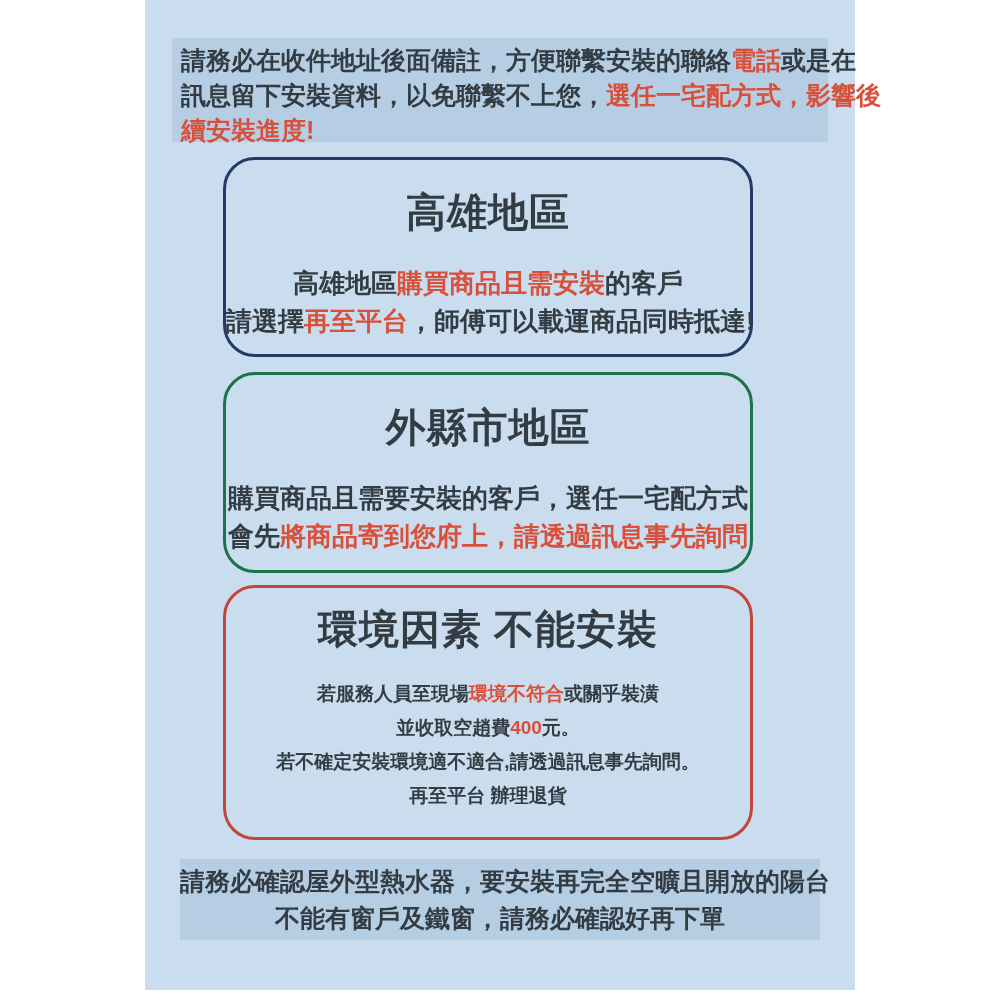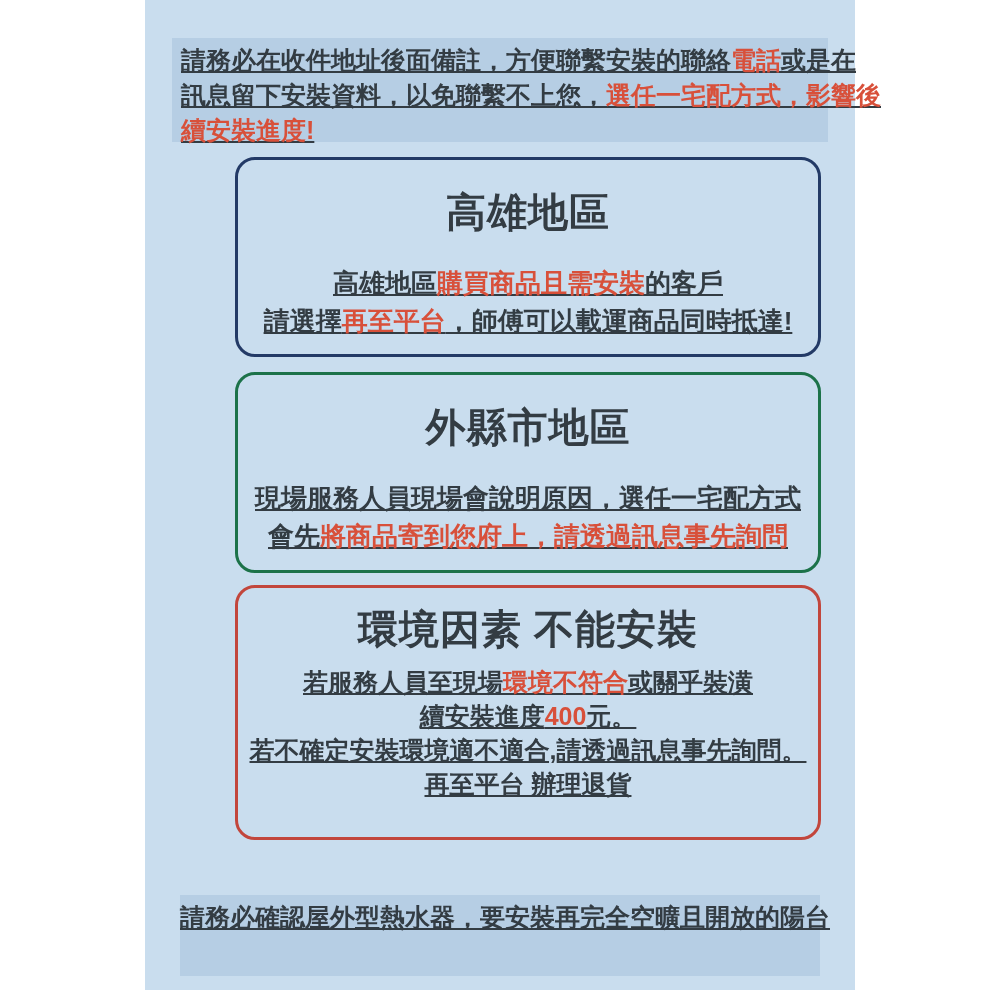--- a/index.html
+++ b/index.html
@@ -43,34 +43,34 @@
     top: 38px;
     width: 656px;
     height: 104px;
     font-size: 25px;
     line-height: 35px;
     padding: 5px 0 0 9px;
     text-align: left;
   }
   .bottom-notice {
     left: 35px;
-    top: 895px;
+    top: 859px;
     width: 640px;
     height: 81px;
     font-size: 25px;
     line-height: 37px;
     padding-top: 4px;
     text-align: center;
   }
   .box {
     position: absolute;
-    left: 90px;
-    width: 586px;
+    left: 78px;
+    width: 530px;
     border: 3px solid var(--text-dark);
-    border-radius: 20px;
+    border-radius: 32px;
     text-align: center;
     color: var(--text-dark);
     background: transparent;
   }
   .box-kaohsiung { top: 157px; height: 200px; border-color: var(--border-navy); }
   .box-counties  { top: 372px; height: 201px; border-color: var(--border-green); }
   .box-env       { top: 585px; height: 255px; border-color: var(--border-red); text-align: center; }
   .box-title {
     margin-top: 25px;
     font-size: 40px;
@@ -78,26 +78,26 @@
     letter-spacing: 1px;
   }
   .box-body {
     margin-top: 24px;
     font-size: 26px;
     font-weight: bold;
     line-height: 38px;
   }
   .box-env .box-title { margin-top: 14px; }
   .box-env .box-body {
-    margin-top: 8px;
-    font-size: 25px;
+    margin-top: 20px;
+    font-size: 19px;
     line-height: 34px;
   }
   .seg-red { color: var(--text-red); }
-  .rich-line { white-space: nowrap; text-decoration: underline; }
+  .rich-line { white-space: nowrap; }
 </style>
 </head>
 <body>
 
 <div class="page">
   <div class="panel">
 
     <div class="notice top-notice">
         <div class="rich-line"><span>請務必在收件地址後面備註，方便聯繫安裝的聯絡</span><span class="seg-red">電話</span><span>或是在</span></div>
         <div class="rich-line"><span>訊息留下安裝資料，以免聯繫不上您，</span><span class="seg-red">選任一宅配方式，影響後</span></div>
@@ -108,33 +108,34 @@
       <div class="box-title">高雄地區</div>
       <div class="box-body">
           <div class="rich-line"><span>高雄地區</span><span class="seg-red">購買商品且需安裝</span><span>的客戶</span></div>
           <div class="rich-line"><span>請選擇</span><span class="seg-red">再至平台</span><span>，師傅可以載運商品同時抵達!</span></div>
         </div>
     </div>
 
     <div class="box box-counties">
       <div class="box-title">外縣市地區</div>
       <div class="box-body">
-          <div class="rich-line"><span>現場服務人員現場會說明原因，選任一宅配方式</span></div>
+          <div class="rich-line"><span>購買商品且需要安裝的客戶，選任一宅配方式</span></div>
           <div class="rich-line"><span>會先</span><span class="seg-red">將商品寄到您府上，請透過訊息事先詢問</span></div>
         </div>
     </div>
 
     <div class="box box-env">
       <div class="box-title">環境因素 不能安裝</div>
       <div class="box-body">
           <div class="rich-line"><span>若服務人員至現場</span><span class="seg-red">環境不符合</span><span>或關乎裝潢</span></div>
-          <div class="rich-line"><span>續安裝進度</span><span class="seg-red">400</span><span>元。</span></div>
+          <div class="rich-line"><span>並收取空趙費</span><span class="seg-red">400</span><span>元。</span></div>
           <div class="rich-line"><span>若不確定安裝環境適不適合,請透過訊息事先詢問。</span></div>
           <div class="rich-line"><span>再至平台 辦理退貨</span></div>
         </div>
     </div>
 
     <div class="notice bottom-notice">
         <div class="rich-line"><span>請務必確認屋外型熱水器，要安裝再完全空曠且開放的陽台</span></div>
+        <div class="rich-line"><span>不能有窗戶及鐵窗，請務必確認好再下單</span></div>
       </div>
 
   </div>
 </div>
 
 </body></html>

